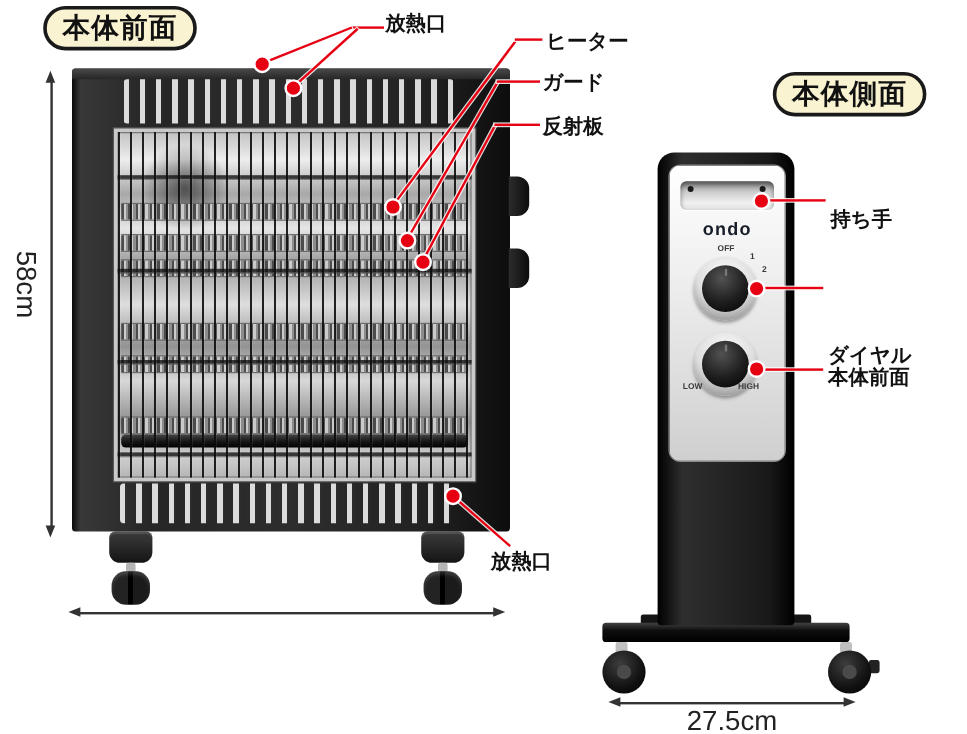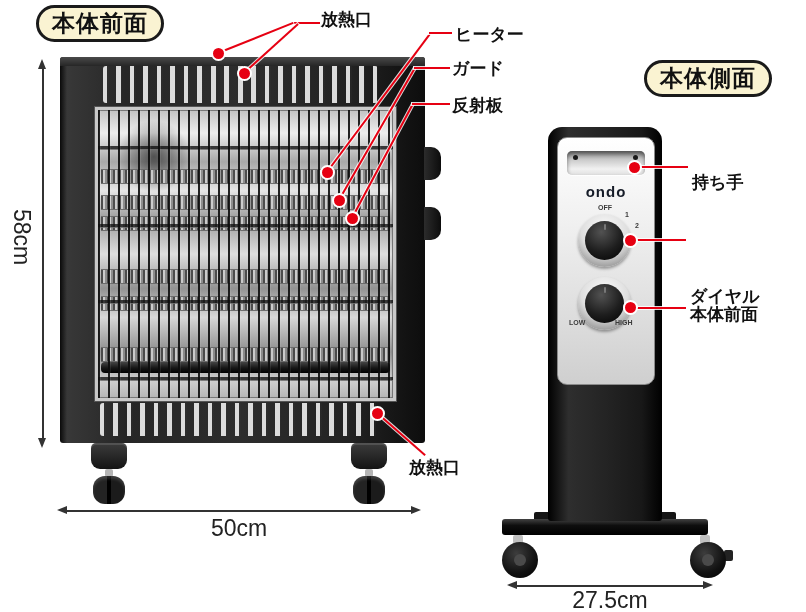--- a/index.html
+++ b/index.html
@@ -184,21 +184,20 @@
     <div class="line"></div>
     <div class="head-down"></div>
   </div>
   <div class="dim rot90" style="left:-9px;top:224px;width:62px;height:26px;">58cm</div>
 
   <div class="arrow-h" style="left:57px;top:506px;width:364px;">
     <div class="head-left"></div>
     <div class="line"></div>
     <div class="head-right"></div>
   </div>
-  <div class="dim" style="left:184px;top:515px;width:110px;">50cm</div>
 
   <div class="arrow-h" style="left:507px;top:581px;width:206px;">
     <div class="head-left"></div>
     <div class="line"></div>
     <div class="head-right"></div>
   </div>
   <div class="dim" style="left:550px;top:587px;width:120px;">27.5cm</div>
 
   <div class="rline" style="left:292px;top:22px;width:28px;"></div>
   <div class="rline" style="left:218px;top:52px;width:81px;transform:rotate(-21.8deg);"></div>

